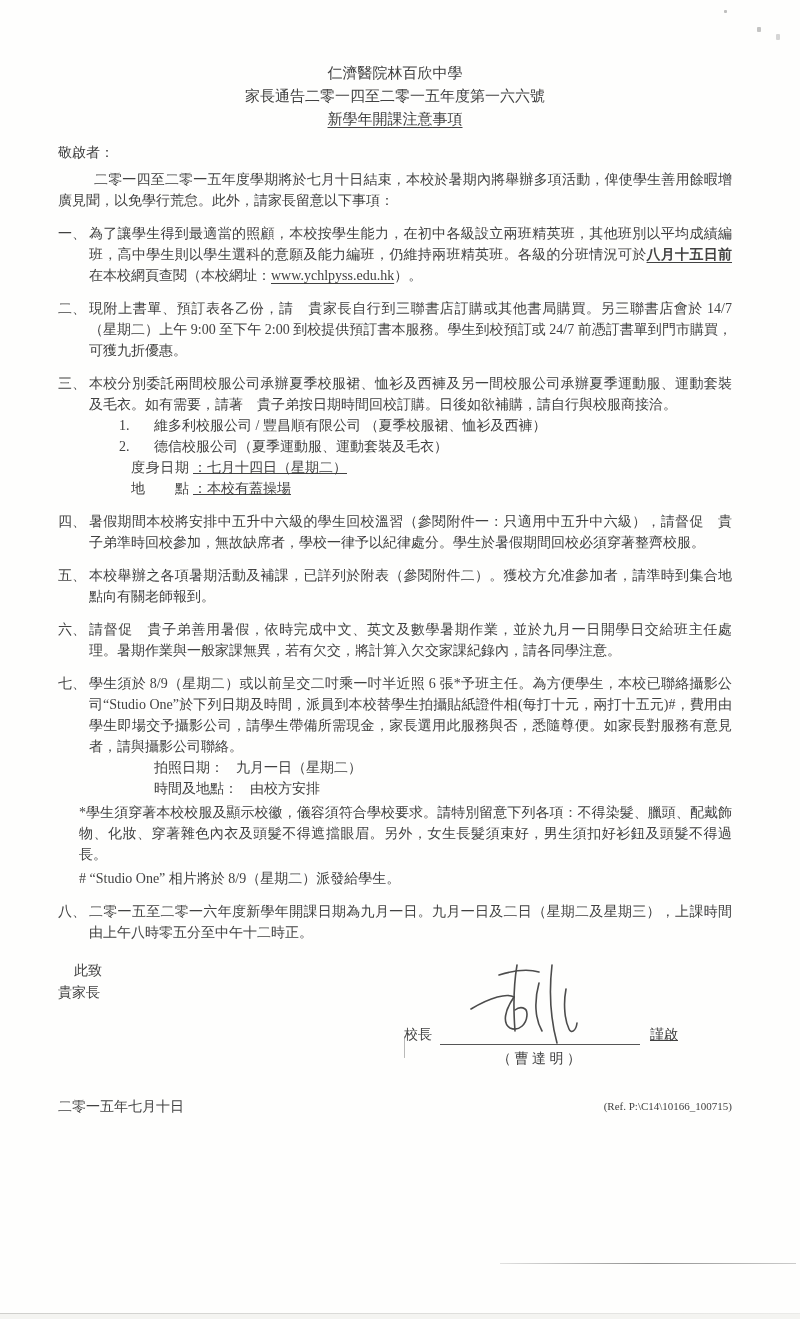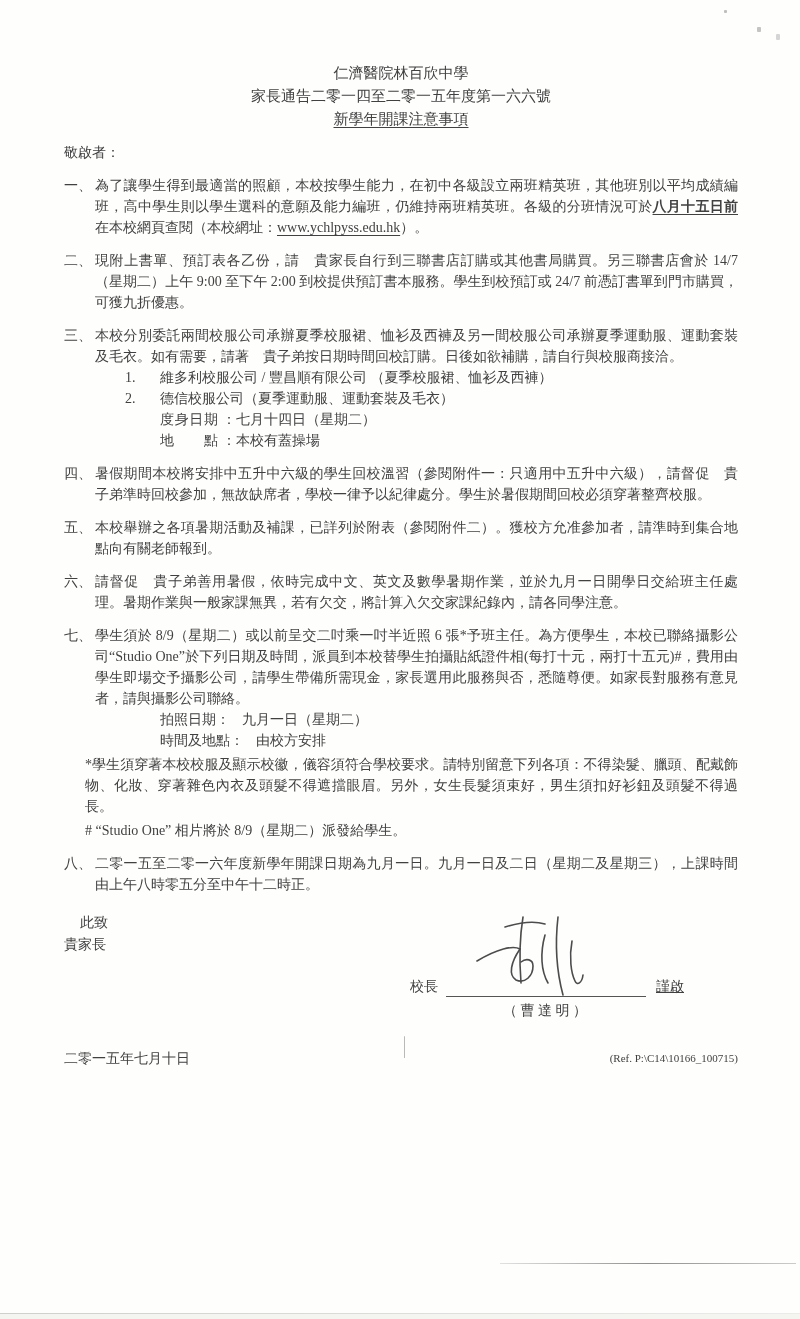--- a/index.html
+++ b/index.html
@@ -8,35 +8,35 @@
     width:800px; height:1319px;
     background:#fefefd;
     overflow:hidden;
     font-family:"Liberation Serif","DejaVu Serif",serif;
     color:#414141;
     font-size:14px;
     line-height:21px;
   }
   .content {
     position:absolute;
-    left:64px; top:62px;
+    left:58px; top:62px;
     width:674px;
   }
   .hdr { text-align:center; font-size:15px; line-height:23px; }
   .hdr .subject { text-decoration:underline; text-underline-offset:3px; }
   .salutation { margin-top:11px; }
   .intro { margin:6px 0 0 0; text-indent:36px; text-align:justify; }
   .item { display:flex; margin-top:12px; }
   .item .num { flex:0 0 31px; }
   .item .body { flex:1; text-align:justify; }
   .bu { font-weight:bold; text-decoration:underline; text-underline-offset:3px; }
   .u  { text-decoration:underline; text-underline-offset:3px; }
   .sub { display:flex; margin-left:30px; }
   .sub .snum { flex:0 0 35px; }
-  .detail { margin-left:65px; }
+  .detail { margin-left:42px;text-decoration:underline; }
   .dlabel { display:inline-block; width:58px; text-align:justify; text-align-last:justify; margin-right:4px; }
   .photo-row { margin-left:65px; }
   .plabel { margin-right:12px; }
   .note { margin-left:-10px; margin-top:3px; text-align:justify; }
   .closing-cz { margin-top:17px; margin-left:16px; }
   .closing-rc { margin-top:1px; }
   .sig-row { display:flex; align-items:flex-end; margin-left:346px; margin-top:18px; height:24px; }
   .sig-label { margin-right:8px; }
   .sig-line { position:relative; display:inline-block; width:200px; border-bottom:1px solid #555; height:22px; }
   .sig-scribble { position:absolute; left:15px; bottom:-12px; }
@@ -64,20 +64,21 @@
   <div class="content">
 
     <div class="hdr">
       <div>仁濟醫院林百欣中學</div>
       <div>家長通告二零一四至二零一五年度第一六六號</div>
       <div class="subject">新學年開課注意事項</div>
     </div>
 
     <div class="salutation">敬啟者：</div>
 
+    <p class="intro">二零一四至二零一五年度學期將於七月十日結束，本校於暑期內將舉辦多項活動，俾使學生善用餘暇增廣見聞，以免學行荒怠。此外，請家長留意以下事項：</p>
 
     <div class="item">
       <span class="num">一、</span>
       <div class="body"><span>為了讓學生得到最適當的照顧，本校按學生能力，在初中各級設立兩班精英班，其他班別以平均成績編班，高中學生則以學生選科的意願及能力編班，仍維持兩班精英班。各級的分班情況可於</span><span class="bu">八月十五日前</span><span>在本校網頁查閱（本校網址：</span><span class="u">www.ychlpyss.edu.hk</span><span>）。</span></div>
     </div>
 
     <div class="item">
       <span class="num">二、</span>
       <div class="body">現附上書單、預訂表各乙份，請　貴家長自行到三聯書店訂購或其他書局購買。另三聯書店會於 14/7（星期二）上午 9:00 至下午 2:00 到校提供預訂書本服務。學生到校預訂或 24/7 前憑訂書單到門市購買，可獲九折優惠。</div>
     </div>

